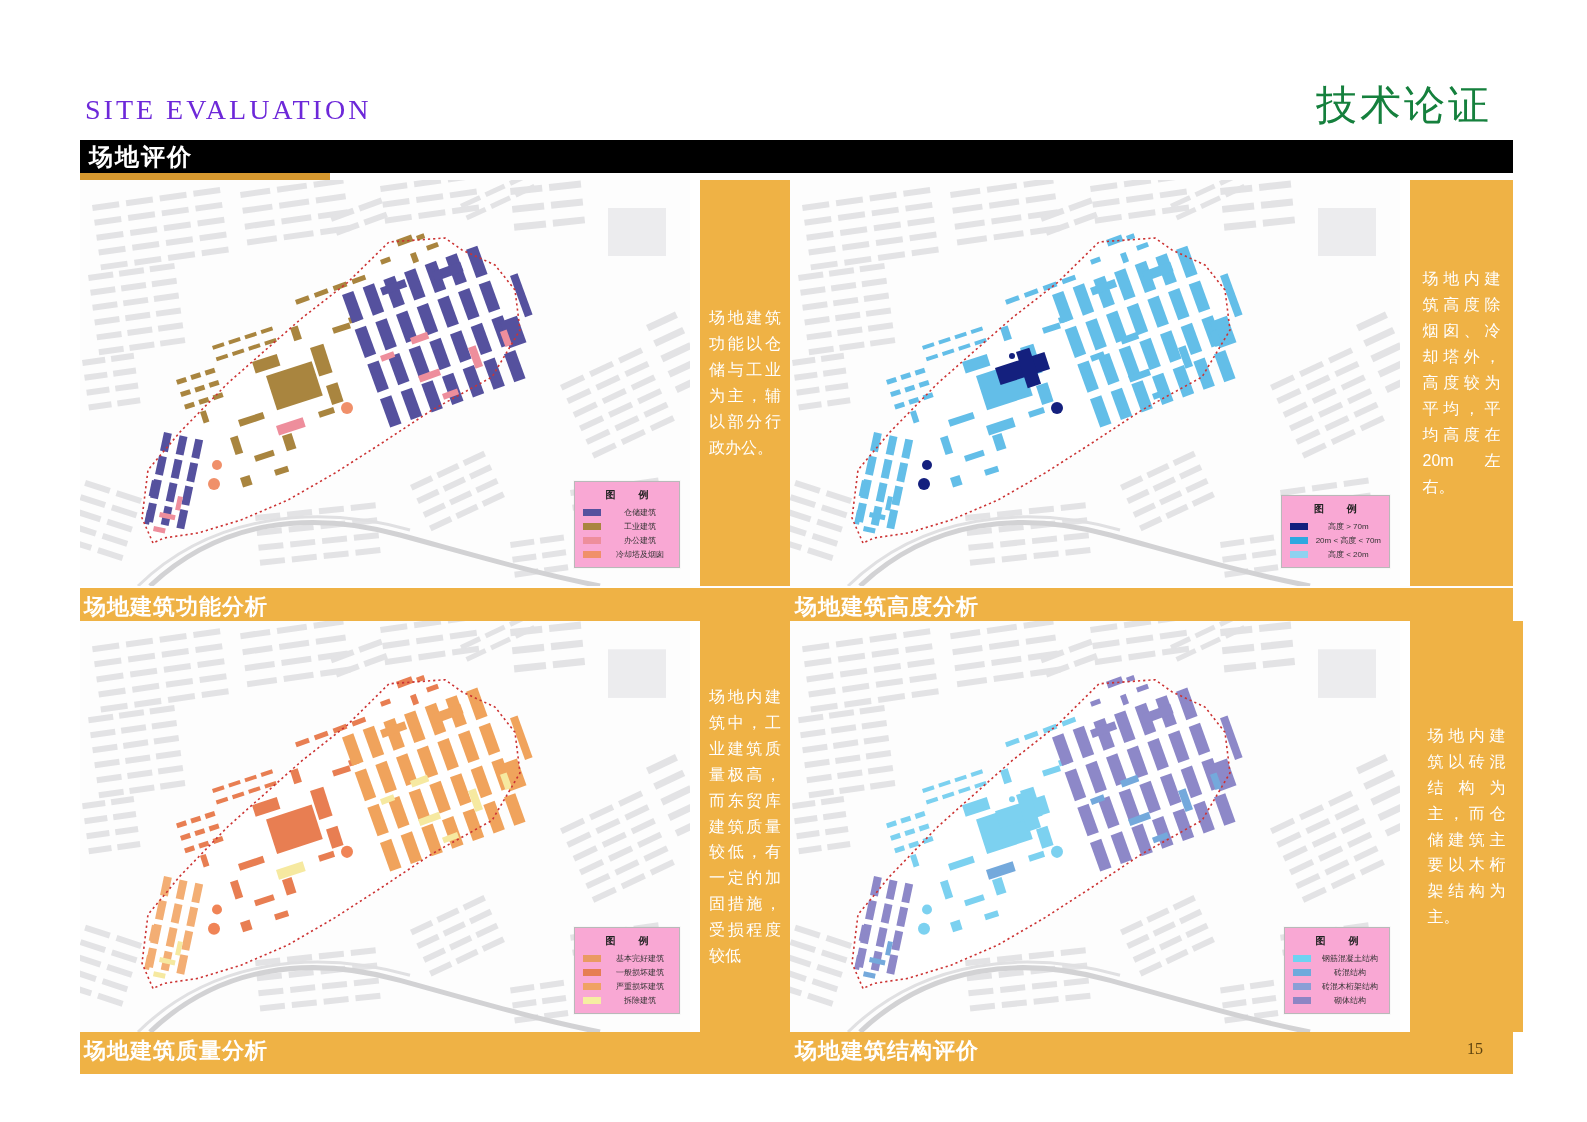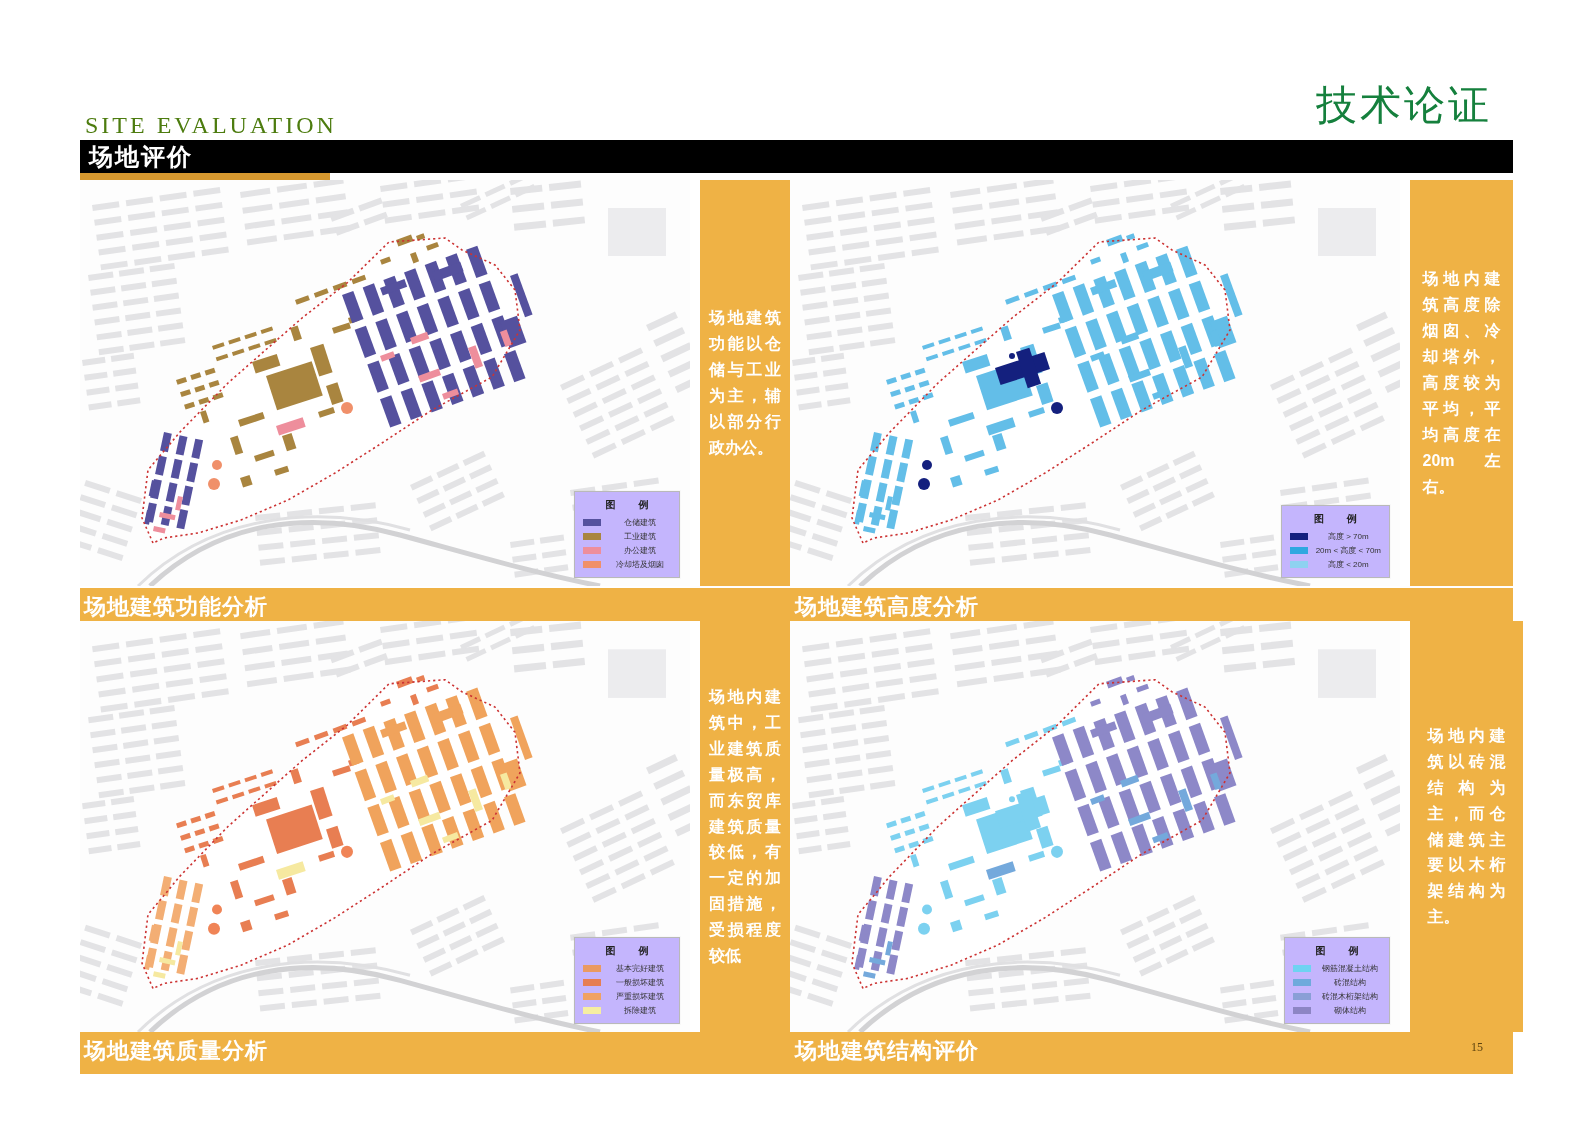--- a/index.html
+++ b/index.html
@@ -1,47 +1,47 @@
 <!DOCTYPE html>
 <html><head>
 <meta charset="utf-8">
 <style>
   html,body{margin:0;padding:0;background:#ffffff;}
   .page{position:relative;width:1587px;height:1122px;background:#ffffff;overflow:hidden;
         font-family:"Liberation Sans",sans-serif;}
-  .eyebrow{position:absolute;left:85px;top:112px;font-family:"Liberation Serif",serif;
-           font-size:24px;letter-spacing:3px;color:#4d7c0f;}
+  .eyebrow{position:absolute;left:85px;top:94px;font-family:"Liberation Serif",serif;
+           font-size:28px;letter-spacing:3px;color:#6d28d9;}
   .corner-title{position:absolute;right:95px;top:78px;font-size:41px;color:#15803d;letter-spacing:3px;}
   .title-bar{position:absolute;left:80px;top:140px;width:1433px;height:33px;background:#000000;
              color:#ffffff;font-size:24px;font-weight:bold;line-height:33px;padding-left:9px;
              box-sizing:border-box;letter-spacing:2px;}
   .title-tab{position:absolute;left:80px;top:173px;width:250px;height:7px;background:#D6982F;}
   .panel{position:absolute;background:#FDFDFD;}
   #p0{left:80px;top:180px;width:610px;height:406px;}
   #p1{left:790px;top:180px;width:610px;height:406px;}
   #p2{left:80px;top:621px;width:610px;height:411px;}
   #p3{left:790px;top:621px;width:610px;height:411px;}
   svg.map{width:100%;height:100%;display:block;}
   .strip{position:absolute;background:#EFB245;display:flex;align-items:center;justify-content:center;}
   #s0{left:700px;top:180px;width:90px;height:406px;}
   #s1{left:1410px;top:180px;width:103px;height:406px;}
   #s2{left:700px;top:621px;width:90px;height:411px;}
   #s3{left:1410px;top:621px;width:113px;height:411px;}
-  .note{width:72px;color:#ffffff;font-size:16px;font-weight:bold;line-height:1.62;
+  .note{width:72px;color:#ffffff;font-size:16px;font-weight:normal;line-height:1.62;
         text-align:justify;text-justify:inter-ideograph;}
   #s1 .note,#s3 .note{width:78px;}
   .band{position:absolute;left:80px;width:1433px;background:#EFB245;}
   #band-mid{top:588px;height:33px;}
   #band-foot{top:1032px;height:42px;}
   .caption{position:absolute;color:#ffffff;font-size:22px;font-weight:bold;letter-spacing:1px;top:4px;}
   .caption.left{left:4px;}
   .caption.right{left:715px;}
   .page-number{position:absolute;right:30px;top:8px;font-family:"Liberation Serif",serif;
-               font-size:12px;color:#5E430F;}
-  .legend{position:absolute;right:10px;bottom:8px;background:#c4b5fd;border:1px solid #B9B9B9;
+               font-size:16px;color:#5E430F;}
+  .legend{position:absolute;right:10px;bottom:18px;background:#f9a8d4;border:1px solid #B9B9B9;
           padding:6px 8px 7px;min-width:88px;box-shadow:0 0 0 1px rgba(0,0,0,0.02);}
   .lg-title{text-align:center;font-size:10px;font-weight:bold;color:#222;letter-spacing:10px;
             padding-left:10px;margin-bottom:5px;white-space:nowrap;}
   .lg-row{display:flex;align-items:center;margin-top:3px;}
   .lg-sw{width:18px;height:7px;margin-right:8px;flex:none;}
   .lg-label{font-size:8px;color:#333;white-space:nowrap;margin:0 auto;}
 </style>
 </head>
 <body>
 

